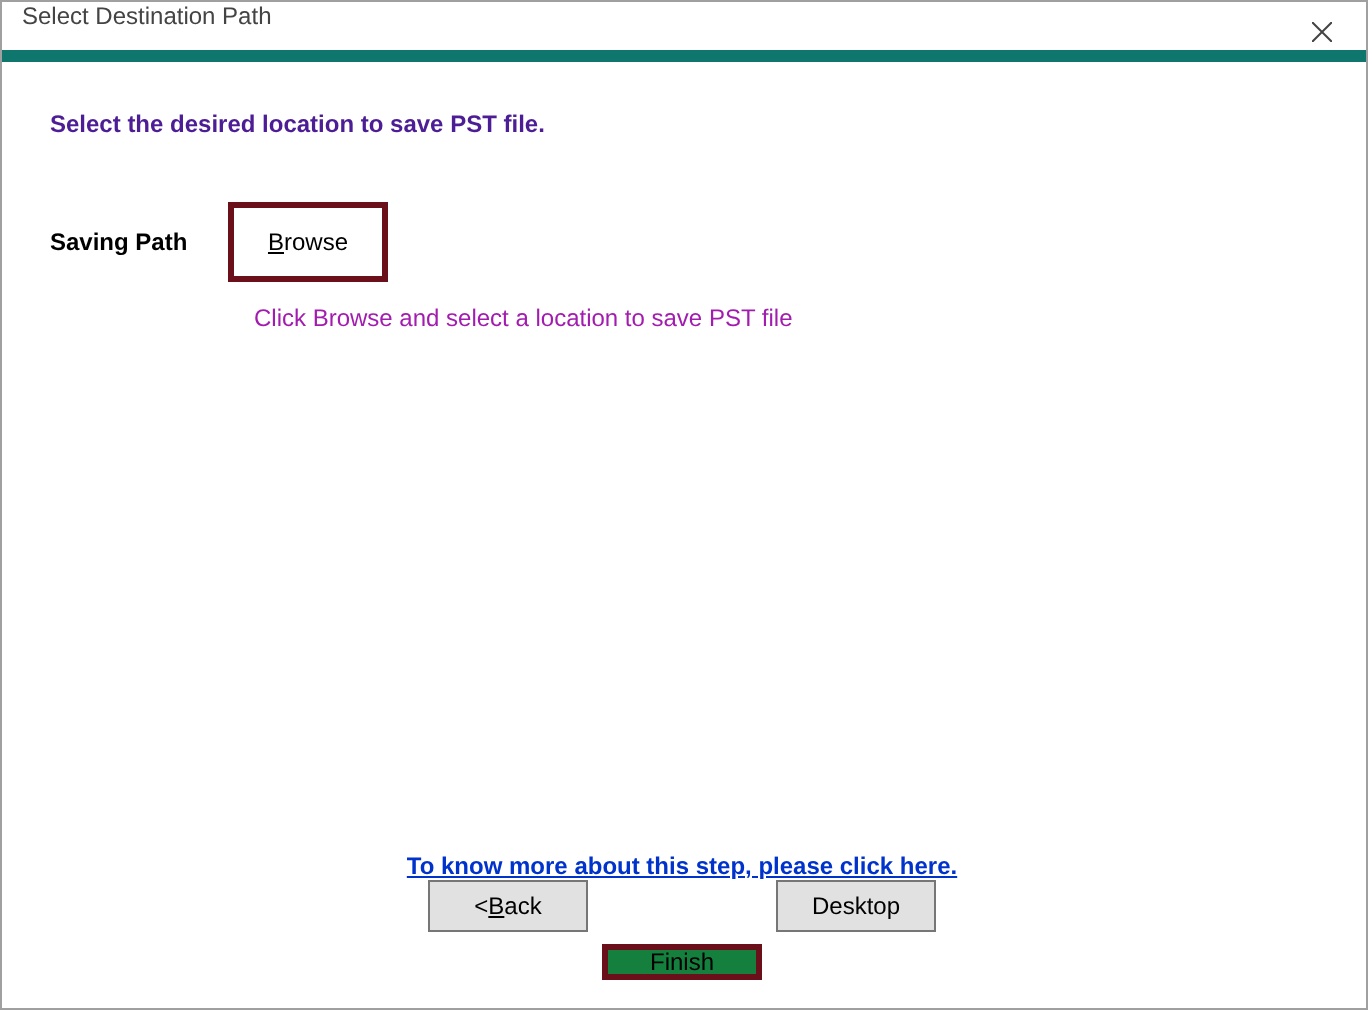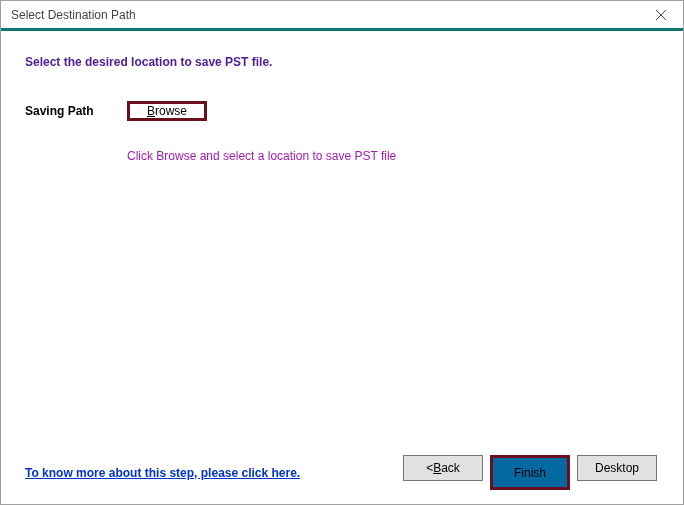--- a/index.html
+++ b/index.html
@@ -17,23 +17,22 @@
       height: 505px;
       border: 1px solid #a0a0a0;
       background: #fff;
       position: relative;
       display: flex;
       flex-direction: column;
     }
     .titlebar {
       height: 30px;
       background: #fff;
-      border-bottom: 3px solid #0f766e;
+      border-bottom: 6px solid #0f766e;
       display: flex;
-      align-items: center;
       justify-content: space-between;
       padding: 0 0 0 10px;
       color: #444;
       font-size: 12px;
     }
     .close-btn {
       width: 45px;
       height: 29px;
       display: flex;
       align-items: center;
@@ -49,40 +48,40 @@
     }
     .heading {
       font-weight: bold;
       color: #4c1d95;
       font-size: 12px;
       margin-bottom: 32px;
     }
     .path-row {
       display: flex;
       align-items: center;
-      gap: 14px;
-      margin-bottom: 28px;
+      gap: 1px;
+      margin-bottom: 11px;
     }
     .path-label {
       color: #000;
       font-size: 12px;
       width: 88px;
       font-weight: bold;
     }
     .path-input {
       flex: 0 0 260px;
       height: 20px;
       border: 1px solid #7a7a7a;
       padding: 0 4px;
       font-family: inherit;
       font-size: 12px;
       background: #fff;
     }
     .browse-btn {
-      height: 20px;
+      height: 40px;
       width: 80px;
       border: 3px solid #6b0f1a;
       background: #fff;
       font-family: inherit;
       font-size: 12px;
       cursor: pointer;
     }
     .browse-btn .underline {
       text-decoration: underline;
     }
@@ -92,20 +91,21 @@
       font-size: 12px;
     }
     .footer {
       position: absolute;
       bottom: 14px;
       left: 24px;
       right: 26px;
       display: flex;
       align-items: center;
       justify-content: space-between;
+      flex-direction: column;
     }
     .help-link {
       color: #0033cc;
       text-decoration: underline;
       font-weight: bold;
       font-size: 12px;
       cursor: pointer;
     }
     .buttons {
       display: flex;
@@ -121,22 +121,23 @@
       cursor: pointer;
       display: inline-flex;
       align-items: center;
       justify-content: center;
     }
     .btn .underline {
       text-decoration: underline;
     }
     .btn-finish {
       border: 3px solid #6b0f1a;
-      background: #0369a1;
-      height: 35px;
+      background: #15803d;
+      height: 18px;
+      margin-top: 32px;
     }
   </style>
 </head>
 <body>
 
 <div class="dialog">
   <div class="titlebar">
     <span>Select Destination Path</span>
     <div class="close-btn">
       <svg width="10" height="10" viewBox="0 0 10 10">

